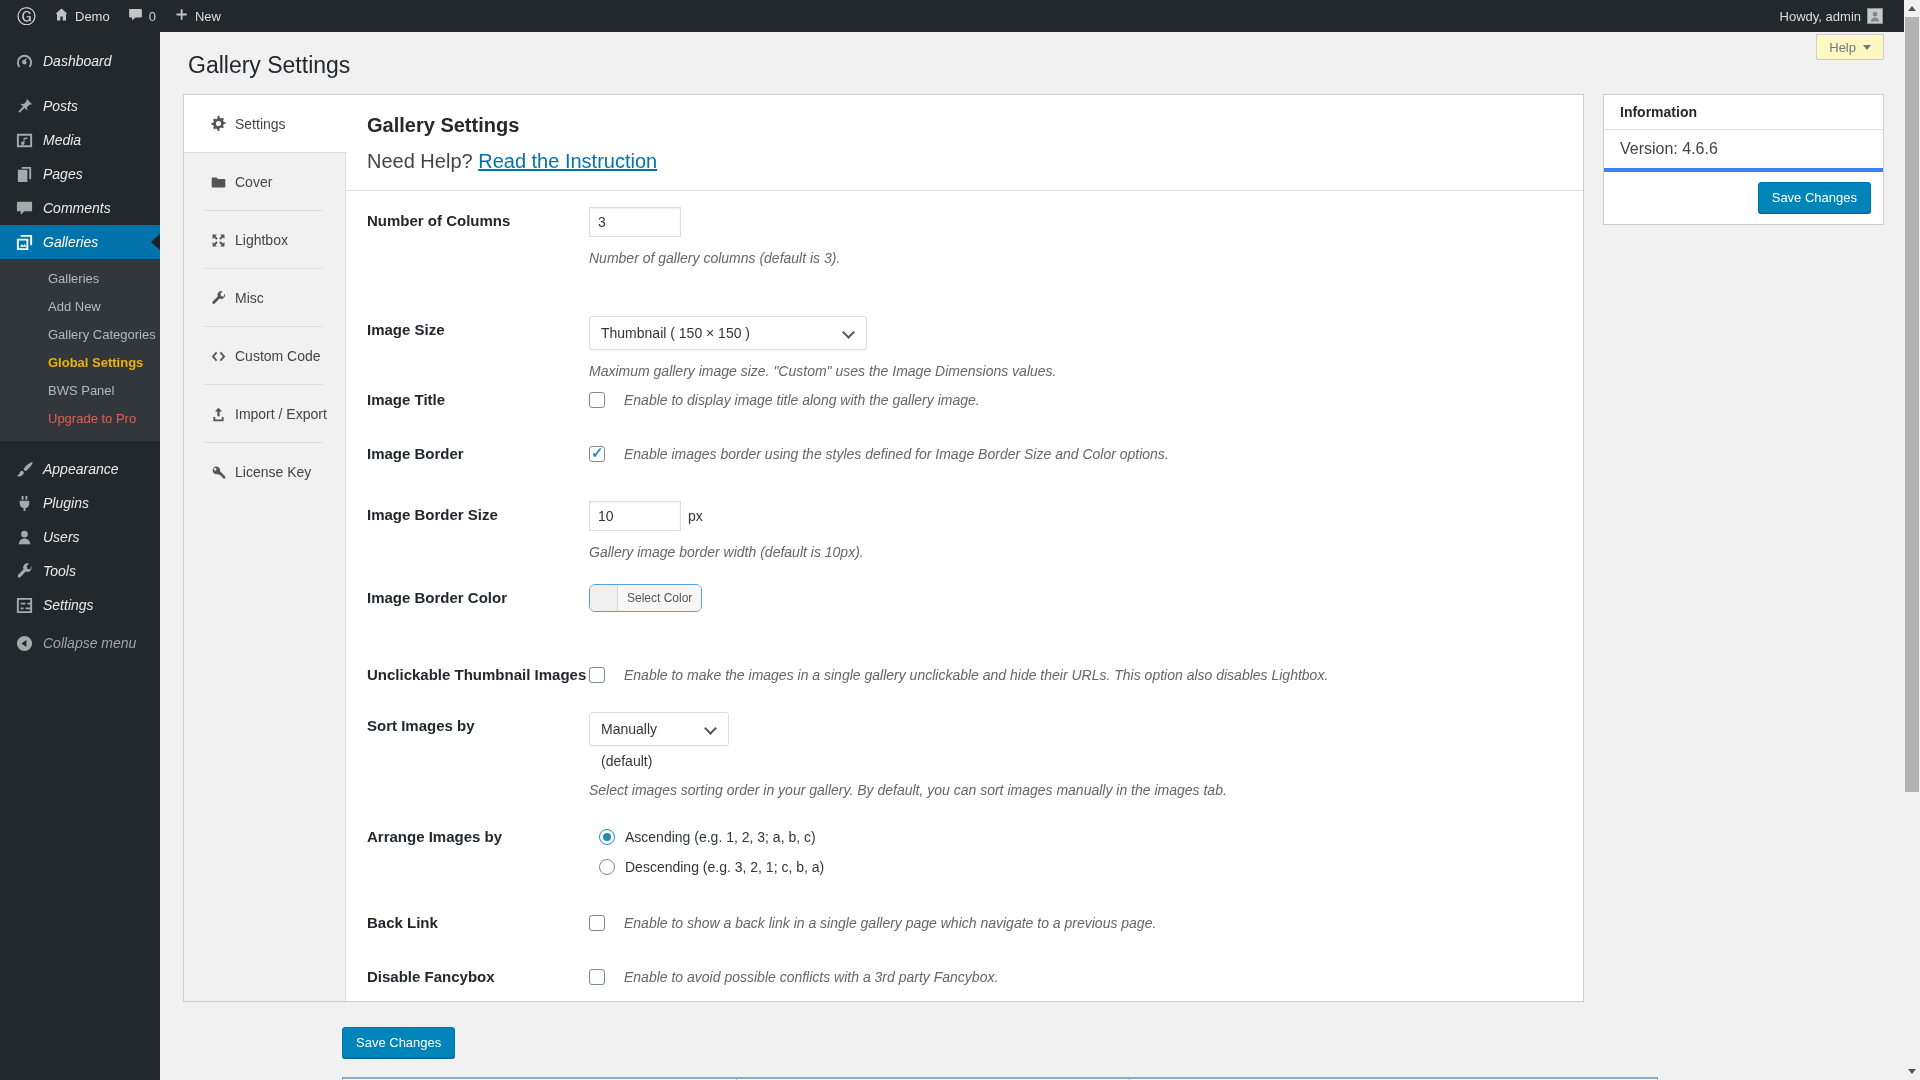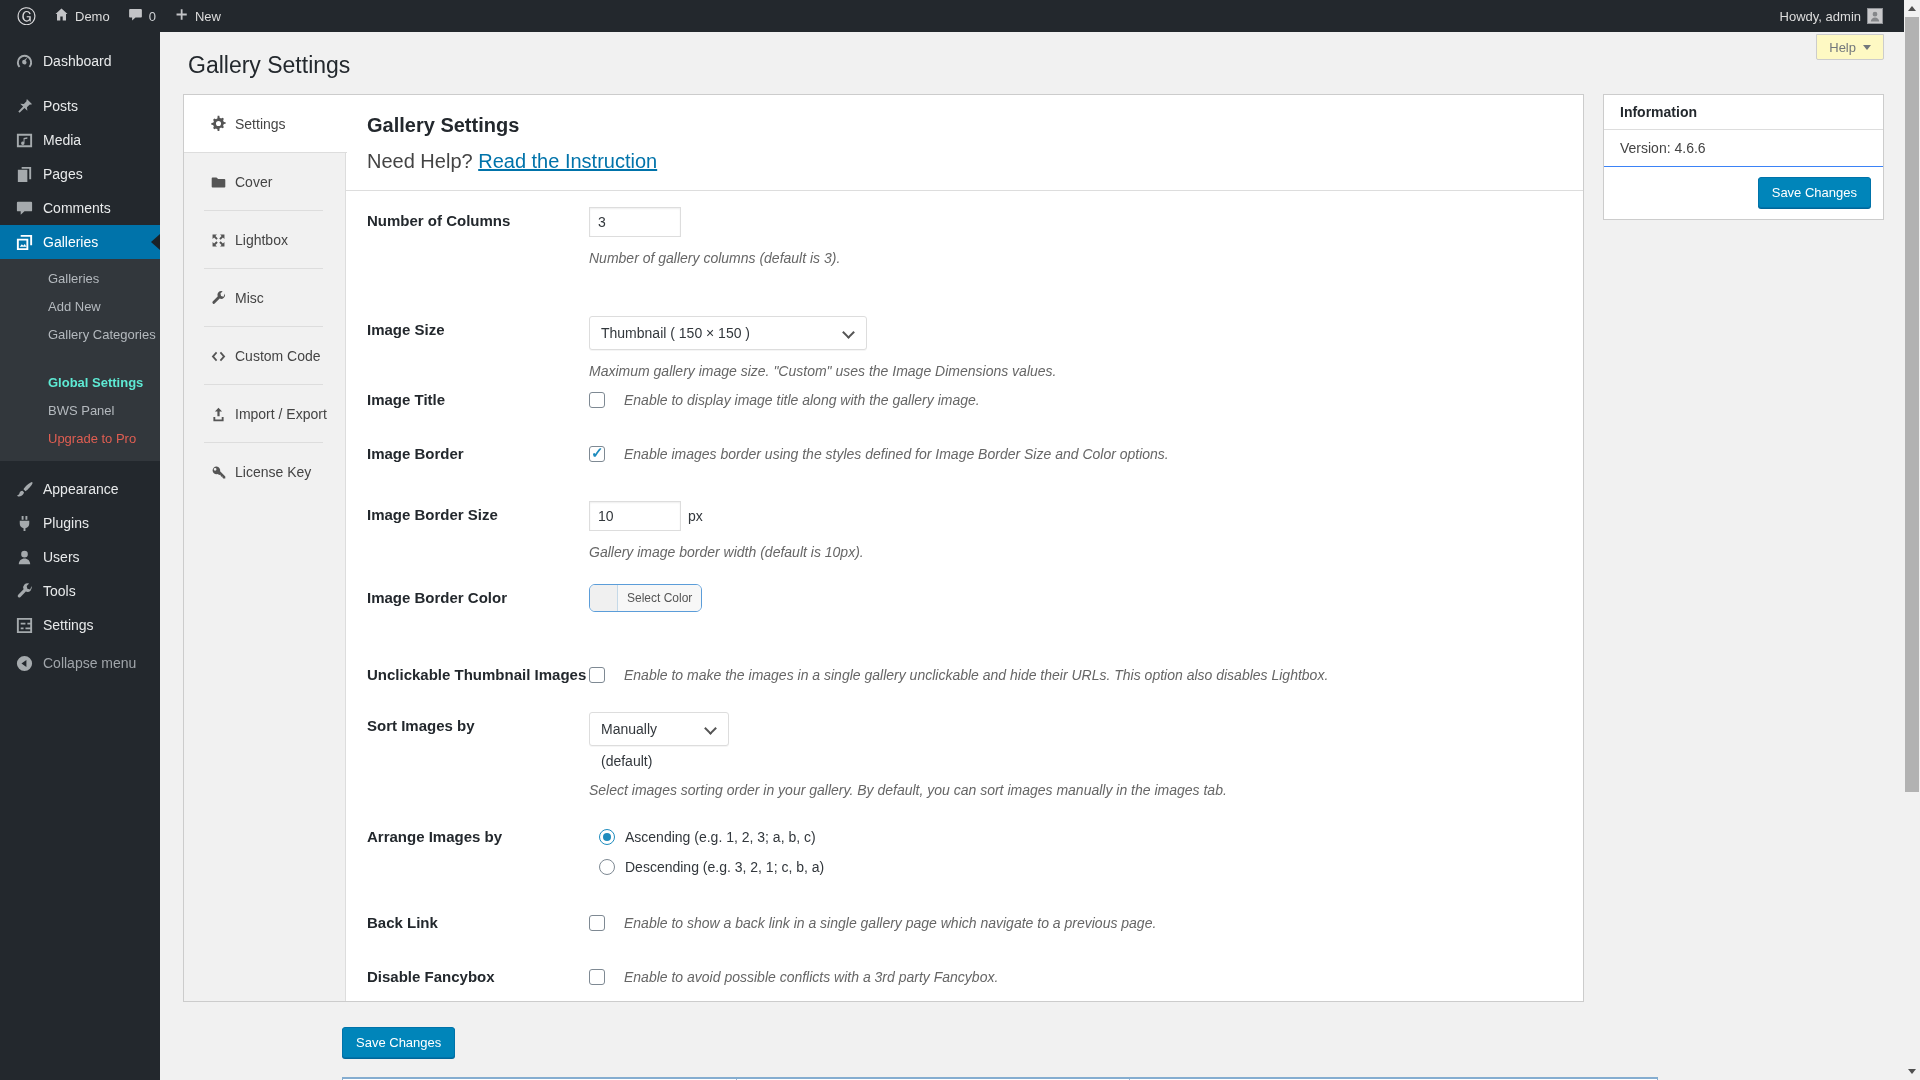--- a/index.html
+++ b/index.html
@@ -23,30 +23,30 @@
   .scrollbar { position:absolute; right:0; top:0; width:16px; height:1080px; background:#f1f1f1; z-index:40; }
   .sb-btn { position:absolute; left:0; width:16px; height:17px; background:#f1f1f1; display:flex; align-items:center; justify-content:center; }
   .sb-up { top:0; } .sb-down { bottom:0; }
   .tri-up { width:0; height:0; border-left:4px solid transparent; border-right:4px solid transparent; border-bottom:5px solid #505050; }
   .tri-dn { width:0; height:0; border-left:4px solid transparent; border-right:4px solid transparent; border-top:5px solid #505050; }
   .sb-thumb { position:absolute; left:1px; top:17px; width:14px; height:775px; background:#b2b2b2; }
 
   
   .sidemenu { position:absolute; left:0; top:32px; width:160px; height:1048px; background:#23282d; color:#eee; z-index:20; }
   .menu-sep { height:11px; }
-  .mi { display:flex; align-items:center; height:34px; padding-left:14px; cursor:pointer; font-size:14px; color:#e8eaeb; position:relative; }
+  .mi { display:flex; align-items:center; height:34px; padding-left:14px; cursor:pointer; font-size:14px; color:#e8eaeb; position:relative;font-style:italic; }
   .mi .ico { width:20px; height:20px; margin-right:9px; display:flex; align-items:center; justify-content:center; }
   .mi .ico svg { fill:#a5aaad; }
   .mi.active { background:#0073aa; color:#fff; font-weight:400; }
   .mi.active .ico svg { fill:#fff; }
   .mi.active::after { content:""; position:absolute; right:0; top:50%; margin-top:-8px; width:0; height:0;
     border:8px solid transparent; border-right:9px solid #1b2126; }
   .submenu { background:#32373c; padding:6px 0 8px; }
   .smi { display:block; height:28px; line-height:28px; padding-left:48px; font-size:13px; color:#b4b9be; cursor:pointer; }
-  .smi.current { color:#5eead4; font-weight:bold;margin-top:20px; }
+  .smi.current { color:#eab308; font-weight:bold; }
   .smi.upgrade { color:#e05e52; }
   .collapse-gap { height:4px; }
   .mi.collapse { color:#a0a5aa; }
 
   
   .content { position:absolute; left:160px; top:32px; width:1744px; height:1048px; background:#f1f1f1; overflow:hidden; }
   .page-title { position:absolute; left:28px; top:18px; font-size:23px; font-weight:400; color:#23282d; line-height:30px; }
   .help-btn { position:absolute; right:20px; top:2px; height:26px; padding:0 12px; background:#fef9c3; border:1px solid #ccc;
     border-radius:0 0 2px 2px; display:flex; align-items:center; gap:7px; color:#72777c; font-size:13px; cursor:pointer; }
   .help-caret { width:0; height:0; border-left:4px solid transparent; border-right:4px solid transparent; border-top:5px solid #72777c; }
@@ -103,21 +103,21 @@
   .mb28 { margin-bottom:28px; } .mb30 { margin-bottom:30px; }
 
   .btn-primary { display:inline-block; background:#0085ba; border:1px solid #0073aa; border-radius:3px; color:#fff;
     font-size:13px; height:31px; line-height:29px; padding:0 13px; cursor:pointer; box-shadow:0 1px 0 #006799;
     font-family:"Liberation Sans",sans-serif; }
   .bottom-save { position:absolute; left:182px; top:995px; }
 
   
   .infobox { position:absolute; left:1443px; top:62px; width:281px; background:#fff; border:1px solid #ccc; }
   .infobox-h { padding:9px 16px; font-size:14px; font-weight:bold; color:#23282d; border-bottom:1px solid #ddd; }
-  .infobox-row { padding:10px 16px; font-size:14px; color:#444; border-bottom:1px solid #3b82f6; }
+  .infobox-row { padding:10px 16px; font-size:16px; color:#444; border-bottom:4px solid #3b82f6; }
   .infobox-f { padding:10px 12px; height:52px; }
   .infobox-f .btn-primary { float:right; }
 
   
   .bottom-bar { position:absolute; left:182px; top:1045px; width:1316px; height:40px; background:#fff;
     border:1px solid #85add0; border-top-width:2px; }
   .bottom-bar .vdiv { position:absolute; top:0; bottom:0; width:1px; background:#9ab8d2; }
 </style>
 </head>
 <body>

